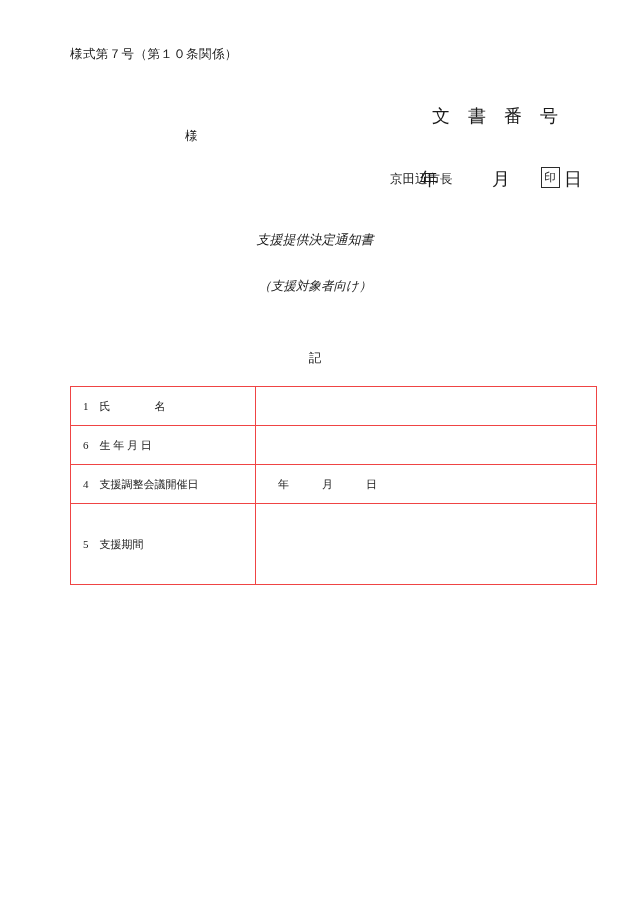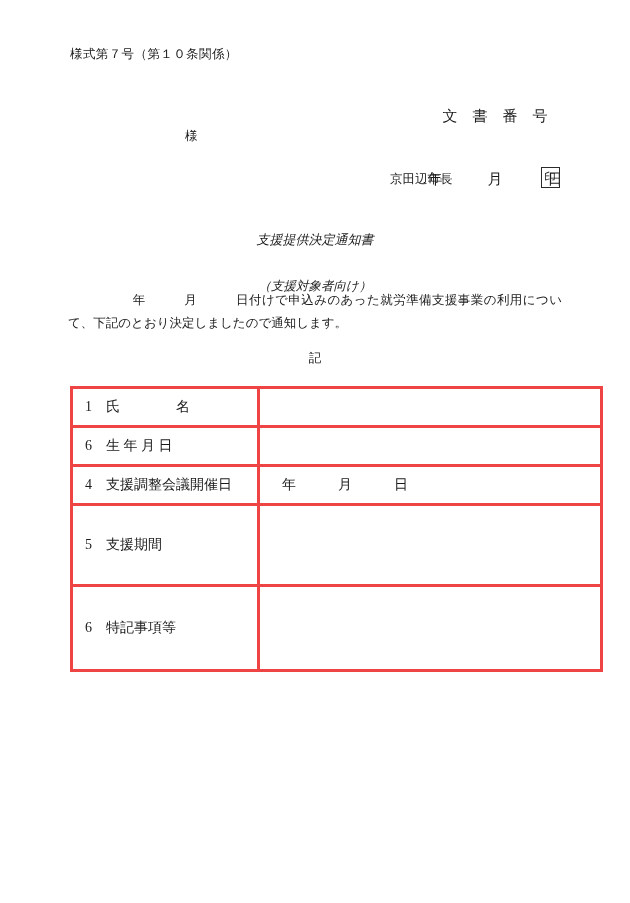--- a/index.html
+++ b/index.html
@@ -29,21 +29,21 @@
     font-size: 12.5px;
     letter-spacing: 0.4px;
     white-space: pre;
   }
   .doc-meta {
     position: absolute;
     left: 420px;
     top: 64px;
     width: 150px;
     text-align: center;
-    font-size: 15px;
+    font-size: 18px;
     line-height: 21px;
     white-space: pre;
   }
   .doc-meta .line { display: block; }
 
   .addressee {
     position: absolute;
     left: 185px;
     top: 128px;
     font-size: 12.5px;
@@ -111,22 +111,22 @@
   
   .form-table {
     position: absolute;
     left: 70px;
     top: 386px;
     width: 492px;
     border-collapse: collapse;
     table-layout: fixed;
   }
   .form-table td {
-    border: 3px solid #ef4444;
-    font-size: 14px;
+    border: 1px solid #ef4444;
+    font-size: 11px;
     vertical-align: middle;
     padding: 0 0 0 12px;
     white-space: pre;
   }
   .form-table td.label { width: 172px; }
   .form-table td.value { width: 318px; padding-left: 22px; }
   .r-short { height: 39px; }
   .r-mid   { height: 81px; }
   .r-tall  { height: 85px; }
 </style>
@@ -147,21 +147,20 @@
   <div class="issuer-row">
     <span class="issuer-name">京田辺市長</span>
     <span class="seal-box">印</span>
   </div>
 
   <div class="title-block">
     <div>支援提供決定通知書</div>
     <div class="sub">（支援対象者向け）</div>
   </div>
 
-  <div class="body-para">　　　　　年　　　月　　　日付けで申込みのあった就労準備支援事業の利用について、下記のとおり決定しましたので通知します。</div>
 
   <div class="ki-mark">記</div>
 
   <table class="form-table">
     <tbody>
       <tr class="r-short">
         <td class="label">1　氏　　　　名</td>
         <td class="value"></td>
       </tr>
       <tr class="r-short">
@@ -169,20 +168,16 @@
         <td class="value"></td>
       </tr>
       <tr class="r-short">
         <td class="label">4　支援調整会議開催日</td>
         <td class="value">年　　　月　　　日</td>
       </tr>
       <tr class="r-mid">
         <td class="label">5　支援期間</td>
         <td class="value"></td>
       </tr>
-      <tr class="r-tall">
-        <td class="label">6　特記事項等</td>
-        <td class="value"></td>
-      </tr>
     </tbody>
   </table>
 
 </div>
 
 </body></html>

